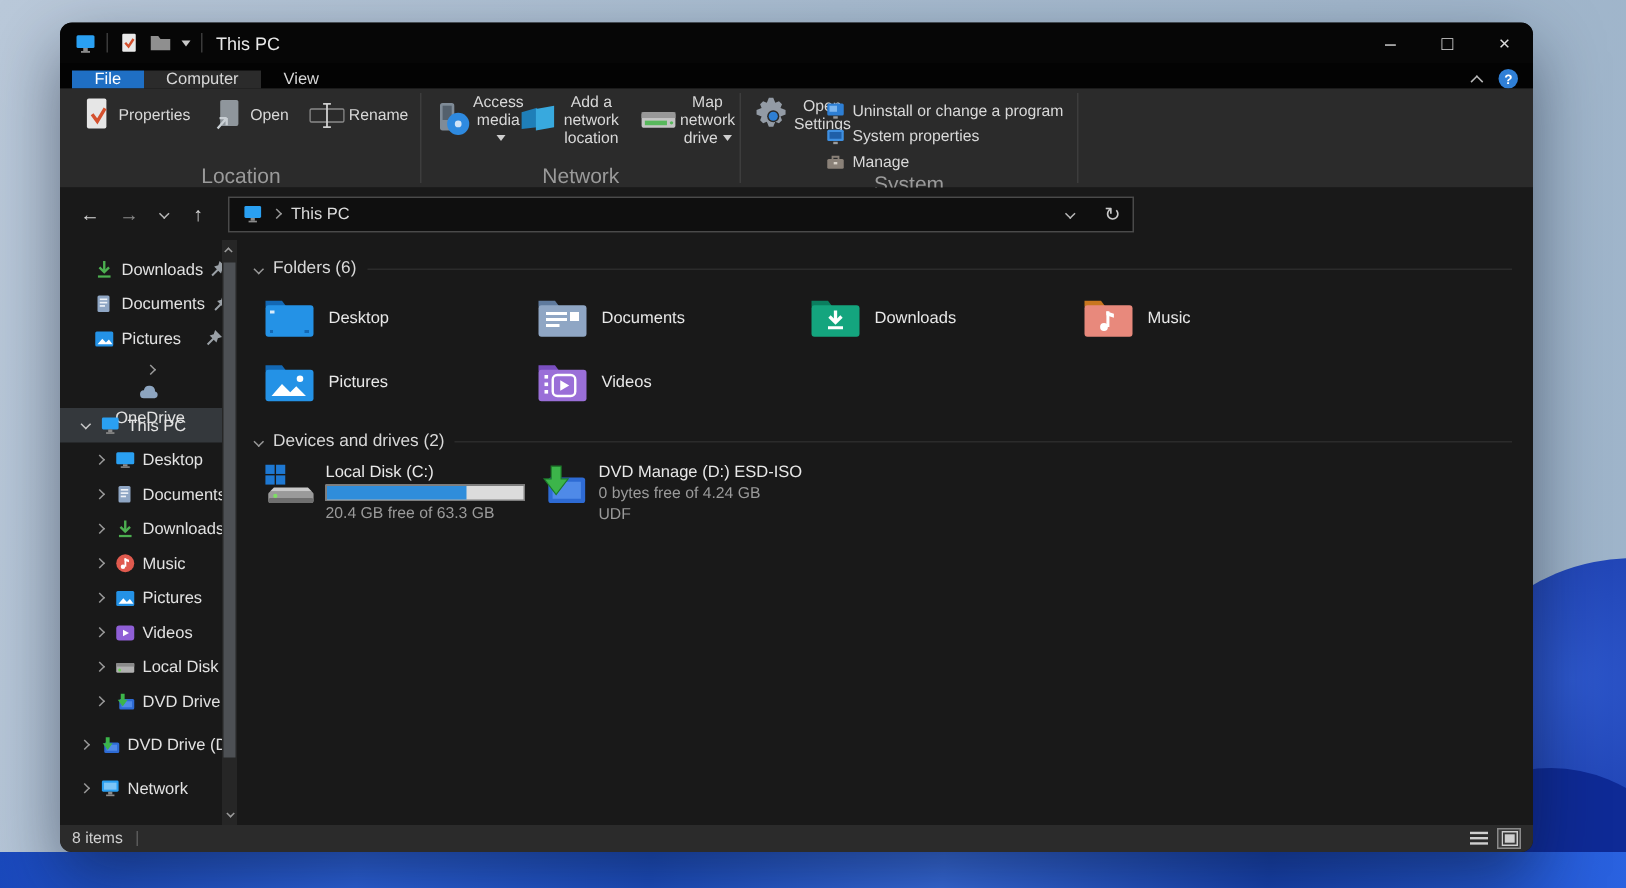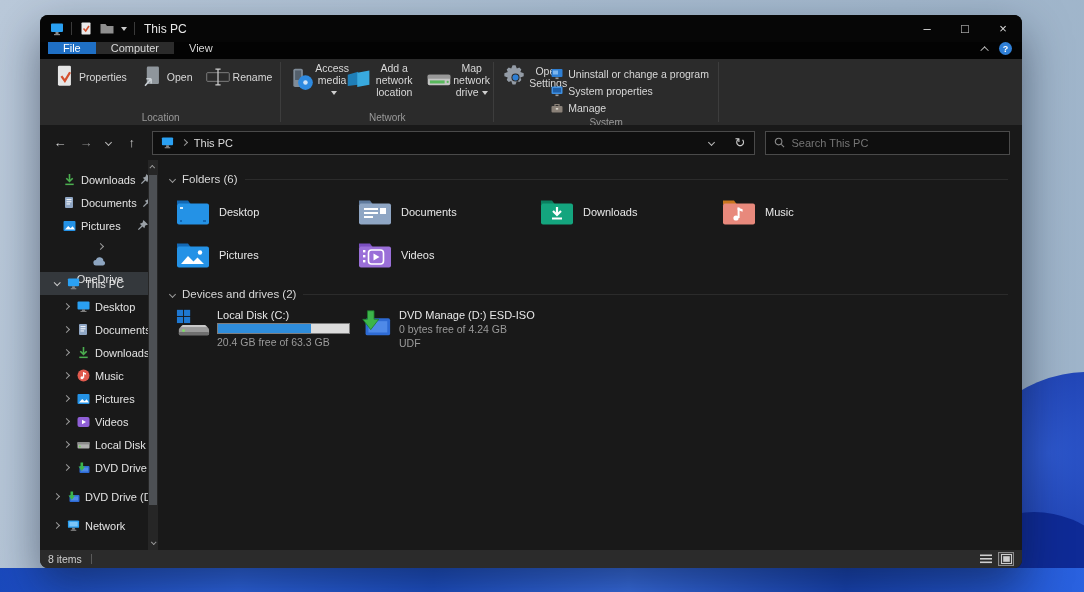--- a/index.html
+++ b/index.html
@@ -22,34 +22,34 @@
   
   .titlebar { height:27px; background:#060606; display:flex; align-items:center; padding-left:10px; gap:7px;
               color:#e8e8e8; font-size:12px; flex:0 0 auto; }
   .tb-sep { width:1px; height:13px; background:#3a3a3a; }
   .qat-caret { width:0; height:0; border-left:3px solid transparent; border-right:3px solid transparent; border-top:4px solid #c9c9c9; }
   .tb-title { margin-left:2px; }
   .win-controls { margin-left:auto; display:flex; height:100%; }
   .wc { width:38px; height:100%; display:flex; align-items:center; justify-content:center; color:#dcdcdc; font-size:13px; }
 
   
-  .tabstrip { height:17px; background:#030303; display:flex; align-items:flex-start; padding-left:8px; font-size:11px; flex:0 0 auto; }
+  .tabstrip { height:17px; background:#030303; display:flex; align-items:flex-end; padding-left:8px; font-size:11px; flex:0 0 auto; }
   .tab { padding:0 15px; display:flex; align-items:center; color:#d8d8d8; }
   .tab-file { background:#1f6fc4; color:#fff; }
   .tab-active { background:#2b2b2b; }
   .tabstrip-right { margin-left:auto; display:flex; align-items:center; gap:10px; padding-right:10px; }
   .chev-up { width:6px; height:6px; border-left:1.4px solid #b9b9b9; border-top:1.4px solid #b9b9b9; transform:rotate(45deg) translateY(2px); }
   .help-badge { width:13px; height:13px; border-radius:50%; background:#2f7fd6; color:#fff; font-size:9px; font-weight:bold;
                 display:flex; align-items:center; justify-content:center; }
 
   
   .ribbon { height:66px; background:#2b2b2b; display:flex; padding-left:4px; flex:0 0 auto; }
   .rgroup { display:flex; flex-direction:column; }
   .rgroup-buttons { display:flex; align-items:flex-start; padding-top:3px; flex:1; }
-  .rgroup-label { text-align:center; font-size:10px; color:#9a9a9a; height:14px; line-height:13px; }
+  .rgroup-label { text-align:center; font-size:14px; color:#9a9a9a; height:14px; line-height:13px; }
   .rsep { width:1px; background:#3d3d3d; margin:3px 3px 3px 3px; }
   .rbtn { display:flex; flex-direction:row; align-items:center; padding:1px 5px; text-align:center;
           font-size:10.5px; color:#d8d8d8; line-height:1.12; }
   .rbtn .ricon { width:30px; height:28px; margin-bottom:1px; display:flex; align-items:center; justify-content:center; }
   .caret { display:inline-block; width:0; height:0; border-left:3px solid transparent; border-right:3px solid transparent;
            border-top:4px solid #cfcfcf; margin-left:3px; vertical-align:middle; }
   .sys-col { display:flex; flex-direction:column; justify-content:flex-start; padding:4px 6px 0 2px; gap:1px; }
   .rsmall { display:flex; align-items:center; gap:5px; font-size:10.5px; color:#d8d8d8; height:16px; white-space:nowrap; }
   .rsmall svg { flex:0 0 auto; }
 
@@ -298,29 +298,20 @@
       </span>
       <span class="crumb-chev"></span>
       <span>This PC</span>
       <span class="ab-right">
         <span class="nav-chev">
             <span class="chev-down-s"></span>
           </span>
         <span style="font-size:13px;">↻</span>
       </span>
     </div>
-    <div class="searchbox">
-      <span>
-        <svg width="11" height="11" viewBox="0 0 12 12">
-            <circle cx="5" cy="5" r="3.6" fill="none" stroke="#8a8a8a" stroke-width="1.2"></circle>
-            <path d="M8 8l3 3" stroke="#8a8a8a" stroke-width="1.2"></path>
-          </svg>
-      </span>
-      <input type="text" placeholder="Search This PC" style="">
-    </div>
   </div>
 
   <div class="app-body">
 
     <div class="sidebar">
       <div class="side-item child">
         <span class="sicon">
             <svg width="13" height="13" viewBox="0 0 13 13">
               <path d="M6.5 1v6.5" stroke="#4caf50" stroke-width="1.6"></path>
               <path d="M3.3 5.2l3.2 3.2 3.2-3.2" stroke="#4caf50" stroke-width="1.6" fill="none"></path>

